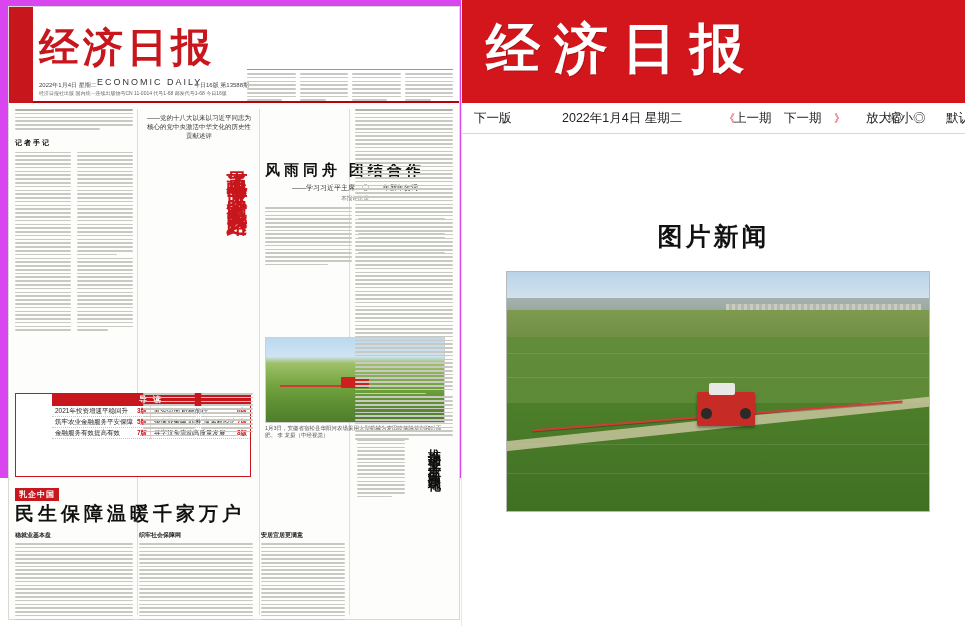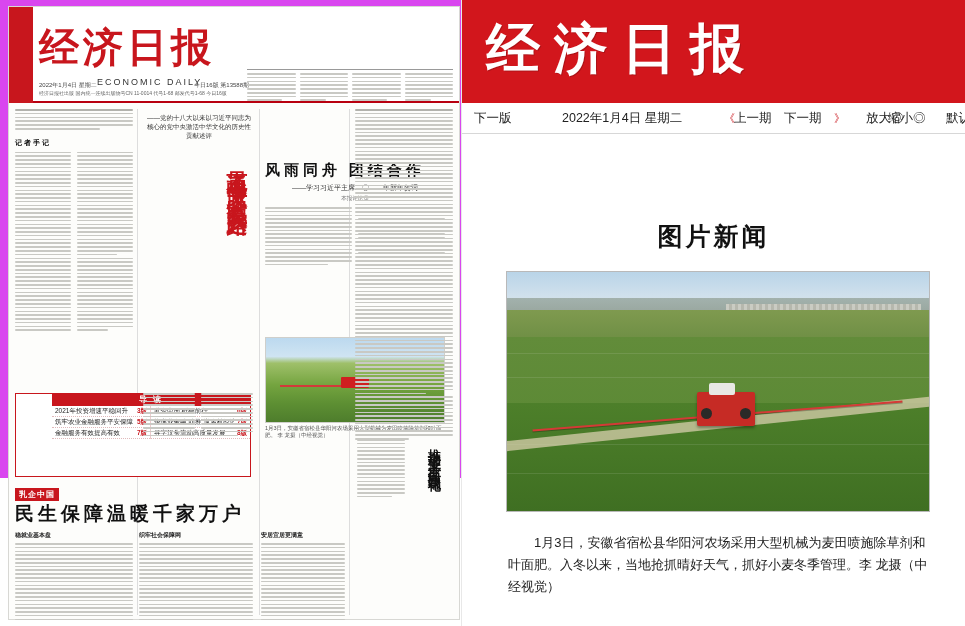--- a/index.html
+++ b/index.html
@@ -933,16 +933,15 @@
       <div class="bp-furrow" style="top:72%;"></div>
       <div class="bp-furrow" style="top:84%;"></div>
       <div class="bp-road"></div>
       <div class="bp-boom"></div>
       <div class="bp-tractor">
         <div class="bp-wheel" style="left:4px;"></div>
         <div class="bp-wheel" style="right:4px;"></div>
       </div>
     </div>
 
-    <div class="caption">1月3日，安徽省宿松县华阳河农场采用大型机械为麦田喷施除草剂和叶面肥。入冬以来，当地抢抓晴好天气，抓好小麦冬季管理。李 龙摄（中经视觉）</div>
   </div>
 
 </div>
 
 </body></html>

